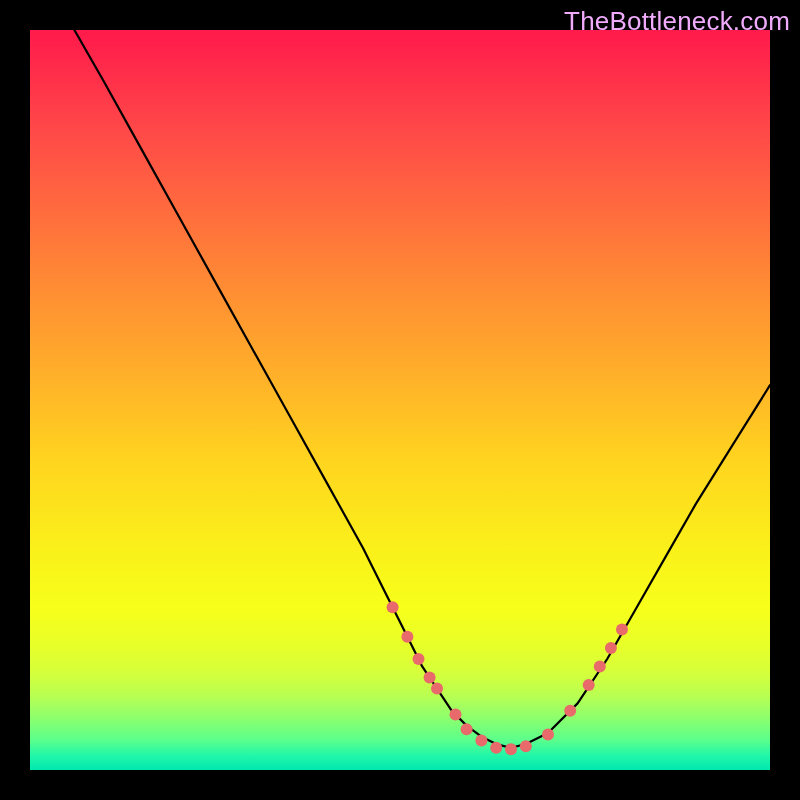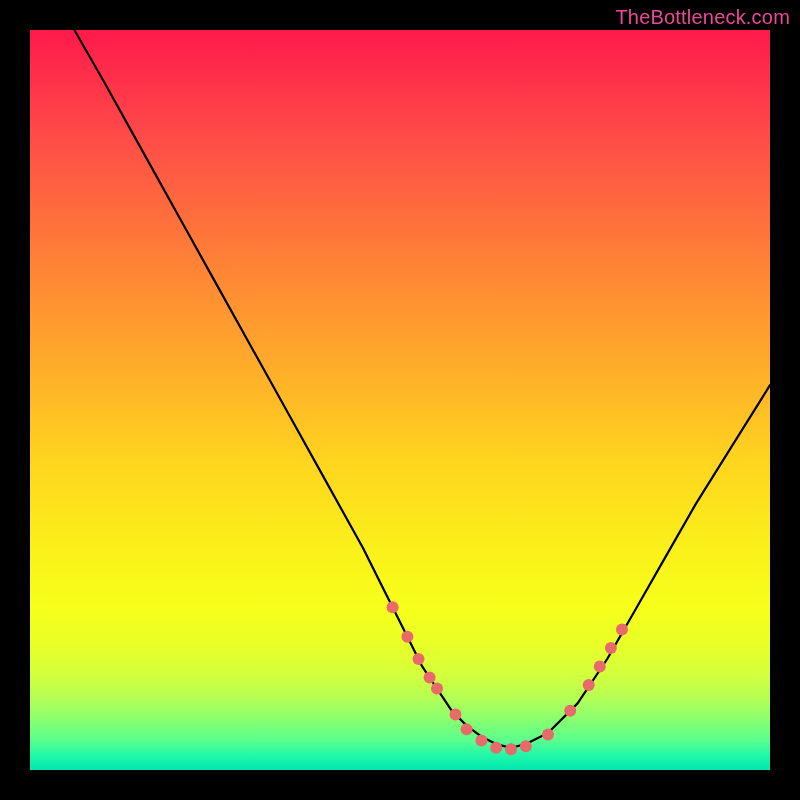--- a/index.html
+++ b/index.html
@@ -39,22 +39,22 @@
       #8cff6e 93%,
       #5aff8c 96%,
       #22f7a8 98%,
       #00e8b0 100%
     );
   }
   .watermark {
     position: absolute;
     top: 6px;
     right: 10px;
-    color: #ec4899;
-    font-size: 20px;
+    color: #f0abfc;
+    font-size: 26px;
     font-weight: 500;
     letter-spacing: 0.2px;
     user-select: none;
   }
   svg.overlay {
     position: absolute;
     left: 0;
     top: 0;
     width: 740px;
     height: 740px;

